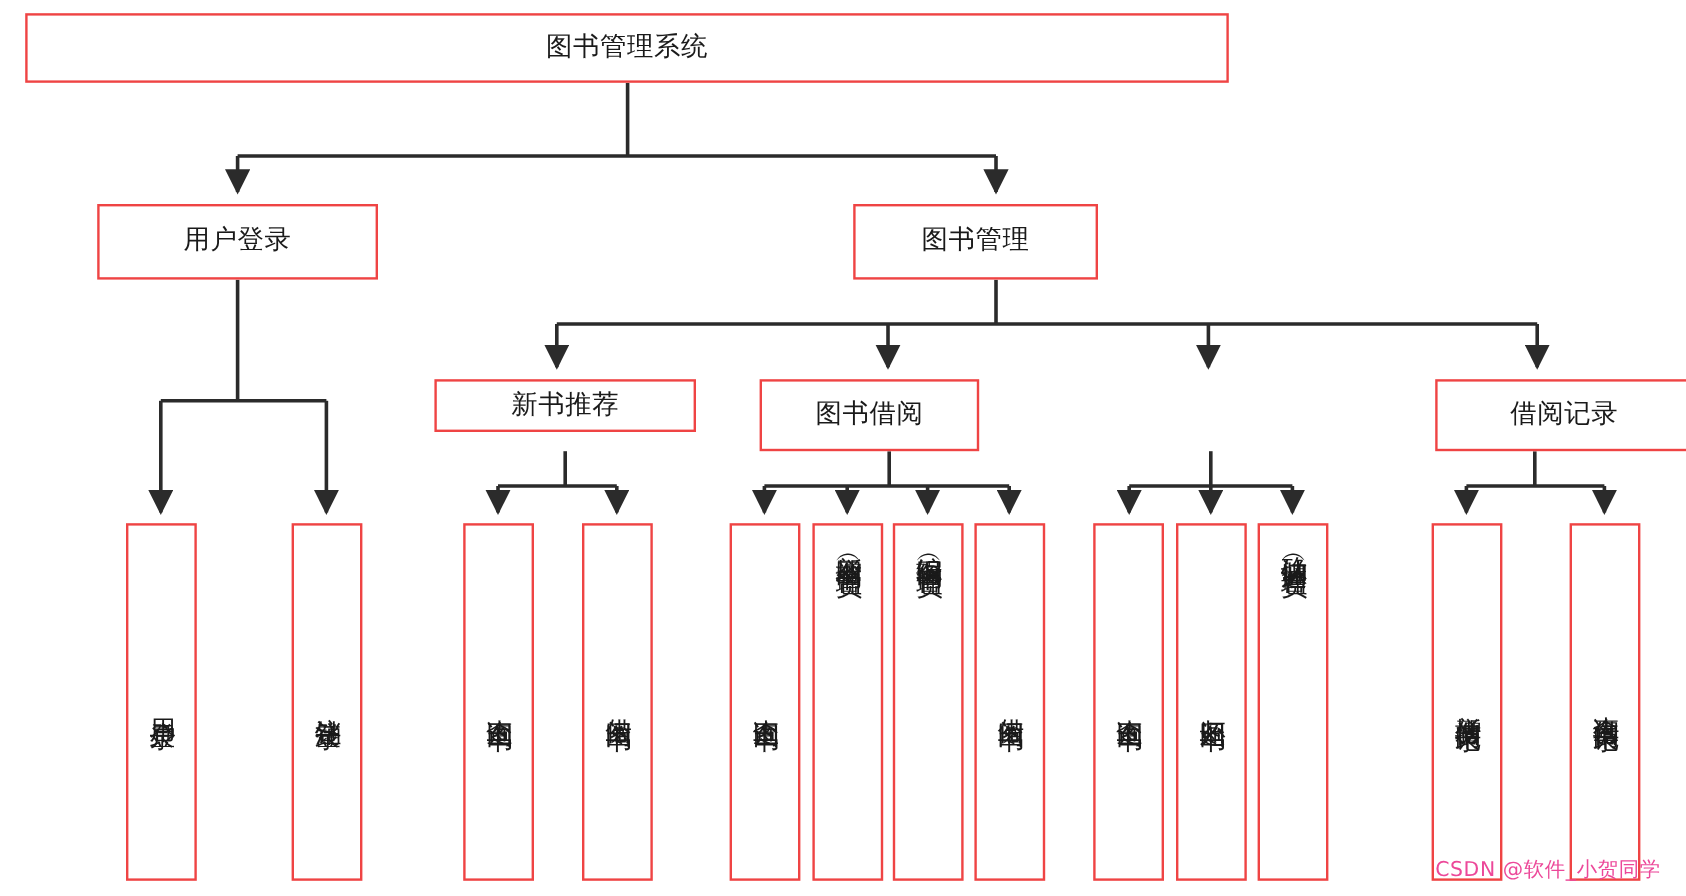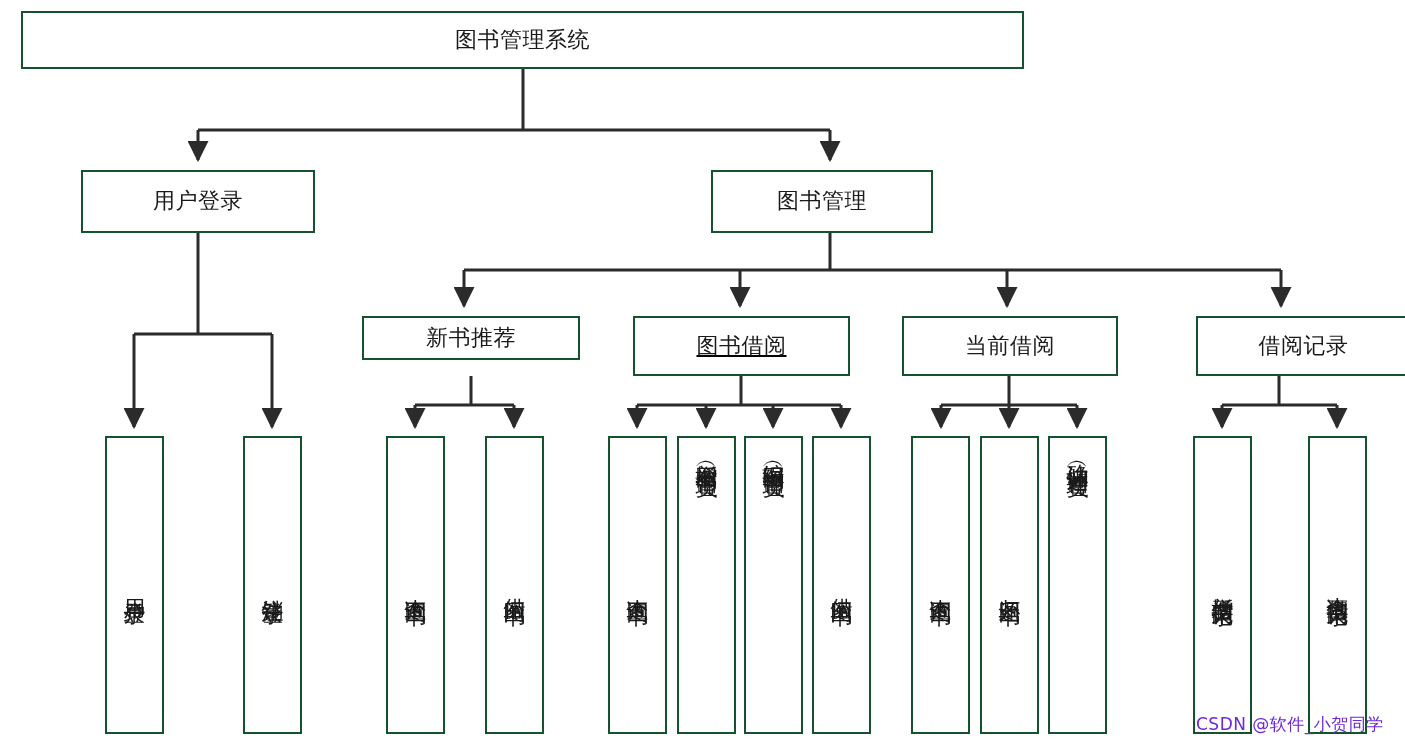--- a/index.html
+++ b/index.html
@@ -23,21 +23,21 @@
     position: absolute;
     left: 0;
     top: 0;
     width: 1405px;
     height: 747px;
   }
   .node {
     position: absolute;
     box-sizing: border-box;
     background: #ffffff;
-    border: 2px solid #14532d;
+    border: 2px solid #ef4444;
     display: flex;
     align-items: center;
     justify-content: center;
     overflow: hidden;
   }
   .node-label {
     color: #1a1a1a;
     line-height: 1.12;
     white-space: pre;
     text-align: center;
@@ -57,21 +57,21 @@
     font-size: 22px;
     letter-spacing: 2px;
     line-height: 1;
   }
   .node.vertical.centered {
     align-items: center;
     padding-top: 0;
   }
   .watermark {
     position: absolute;
-    color: #6d28d9;
+    color: #ec4899;
     font-size: 17px;
     white-space: pre;
     letter-spacing: 0.5px;
     pointer-events: none;
   }
 </style>
 </head>
 <body>
 
 <div id="diagram-root">
@@ -129,32 +129,29 @@
     </g>
   </svg>
 
   <div class="node horizontal" style="left:21px; top:11px; width:1003px; height:58px;">
     <span class="node-label">图书管理系统</span>
   </div>
 
   <div class="node horizontal" style="left:81px; top:170px; width:234px; height:63px;">
     <span class="node-label">用户登录</span>
   </div>
-  <div class="node horizontal" style="left:711px; top:170px; width:222px; height:63px;">
+  <div class="node horizontal" style="left:711px; top:170px; width:204px; height:63px;">
     <span class="node-label">图书管理</span>
   </div>
 
   <div class="node horizontal" style="left:362px; top:316px; width:218px; height:44px;">
     <span class="node-label">新书推荐</span>
   </div>
-  <div class="node horizontal" style="left:633px; top:316px; width:217px; height:60px;text-decoration:underline;">
+  <div class="node horizontal" style="left:633px; top:316px; width:183px; height:60px;">
     <span class="node-label">图书借阅</span>
-  </div>
-  <div class="node horizontal" style="left:902px; top:316px; width:216px; height:60px;">
-    <span class="node-label">当前借阅</span>
   </div>
   <div class="node horizontal" style="left:1172px; top:316px; width:215px; height:60px;margin-left:24px;">
     <span class="node-label">借阅记录</span>
   </div>
 
   <div class="node vertical centered" style="left:105px; top:436px; width:59px; height:298px;">
     <span class="node-label">用户登录</span>
   </div>
   <div class="node vertical centered" style="left:243px; top:436px; width:59px; height:298px;">
     <span class="node-label">注销登录</span>

